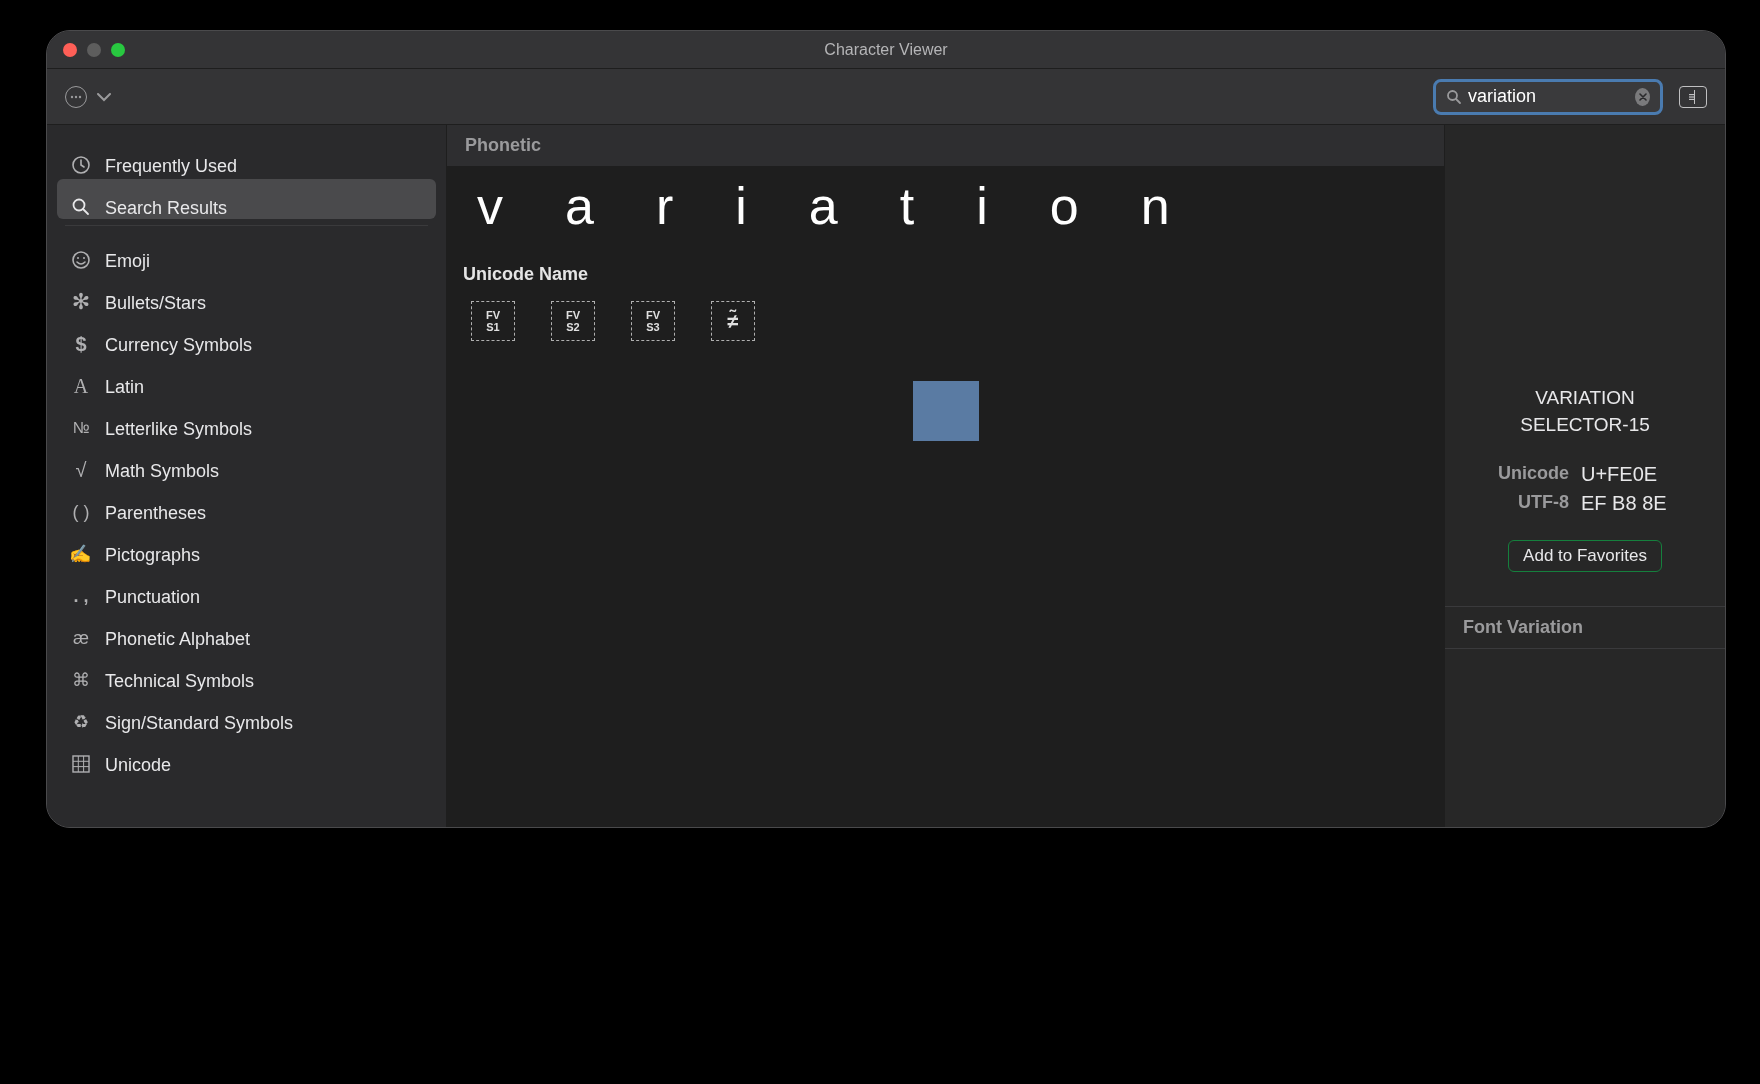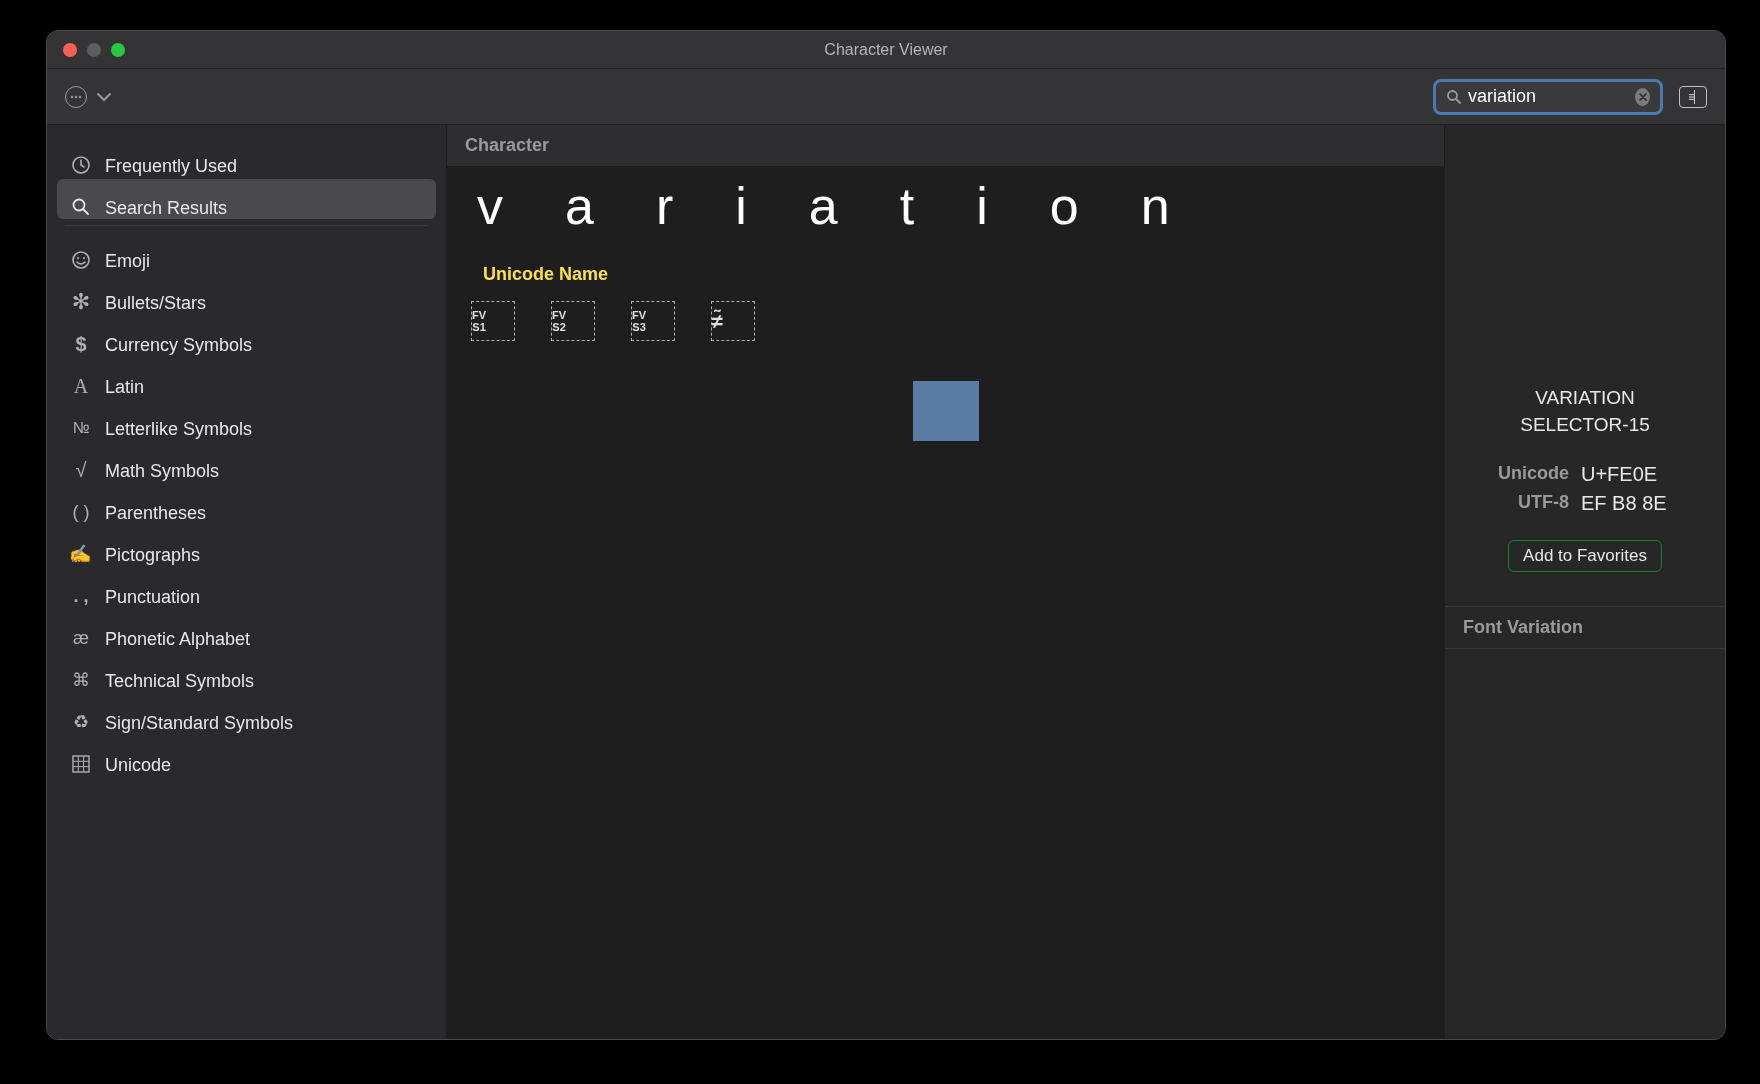--- a/index.html
+++ b/index.html
@@ -4,23 +4,23 @@
 <style>
 * { margin: 0; padding: 0; box-sizing: border-box; }
 body {
   background: #000;
   font-family: -apple-system, BlinkMacSystemFont, "Helvetica Neue", sans-serif;
   width: 1760px; height: 1084px;
   display: flex; align-items: flex-start; justify-content: center;
   padding-top: 30px;
 }
 .window {
-  width: 1680px; height: 1010px;
+  width: 1680px; height: 798px;
   background: #2a2a2c;
-  border-radius: 12px;
+  border-radius: 24px;
   overflow: hidden;
   box-shadow: 0 20px 60px rgba(0,0,0,0.6);
   display: flex; flex-direction: column;
   border: 1px solid #4a4a4c;
   margin-left: 12px;
 }
 .titlebar {
   height: 38px;
   background: #343436;
   display: flex; align-items: center;
@@ -118,29 +118,29 @@
   padding: 10px 18px;
 }
 .big-char-row {
   display: flex; gap: 30px;
   padding: 10px 20px 20px 30px;
   color: #fff; font-size: 52px; font-weight: 400;
   letter-spacing: 32px;
 }
 .big-char-row span { display: inline-block; }
 .unicode-header {
-  color: #fde047; font-size: 18px; font-weight: 600;
-  padding: 8px 18px 16px 36px;
+  color: #e5e5e5; font-size: 18px; font-weight: 600;
+  padding: 8px 18px 16px 16px;
 }
 .glyph-row {
   display: flex; gap: 36px; padding: 0 24px;
 }
 .glyph {
   width: 44px; height: 40px;
-  display: flex; align-items: center; justify-content: flex-start;
+  display: flex; align-items: center; justify-content: center;
   font-size: 13px; color: #e0e0e0;
   border: 1.5px dashed #b0b0b0;
   font-weight: 600;
   position: relative;
 }
 .glyph .top { font-size: 11px; line-height: 1; }
 .glyph .bot { font-size: 11px; line-height: 1; }
 .glyph-stack { display: flex; flex-direction: column; align-items: center; gap: 1px; }
 .glyph-sym { font-size: 20px; }
 .blue-square {
@@ -317,21 +317,21 @@
               <line x1="1" y1="11.6" x2="17" y2="11.6" stroke="#b0b0b2" stroke-width="1"></line>
               <line x1="6.3" y1="1" x2="6.3" y2="17" stroke="#b0b0b2" stroke-width="1"></line>
               <line x1="11.6" y1="1" x2="11.6" y2="17" stroke="#b0b0b2" stroke-width="1"></line>
             </svg>
         </div>
         <span>Unicode</span>
       </div>
     </div>
 
     <div class="main">
-      <div class="section-header">Character</div>
+      <div class="section-header">Phonetic</div>
       <div class="big-char-row">
         <span>v</span>
         <span>a</span>
         <span>r</span>
         <span>i</span>
         <span>a</span>
         <span>t</span>
         <span>i</span>
         <span>o</span>
         <span>n</span>

